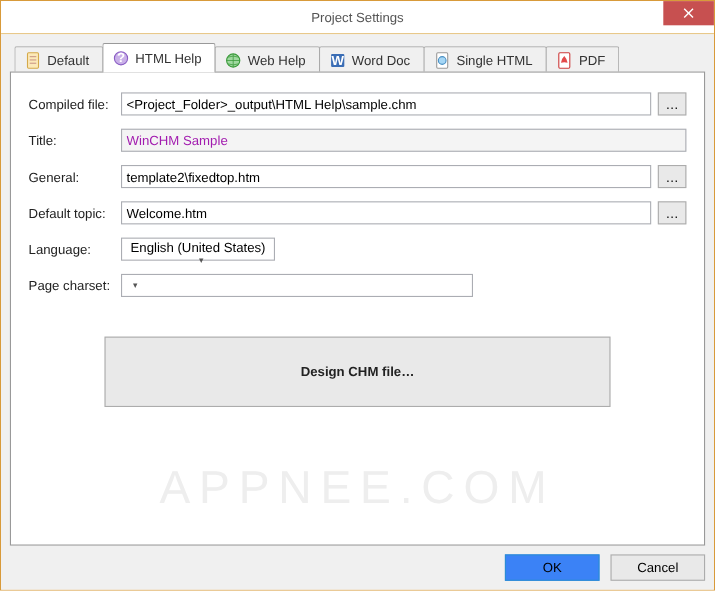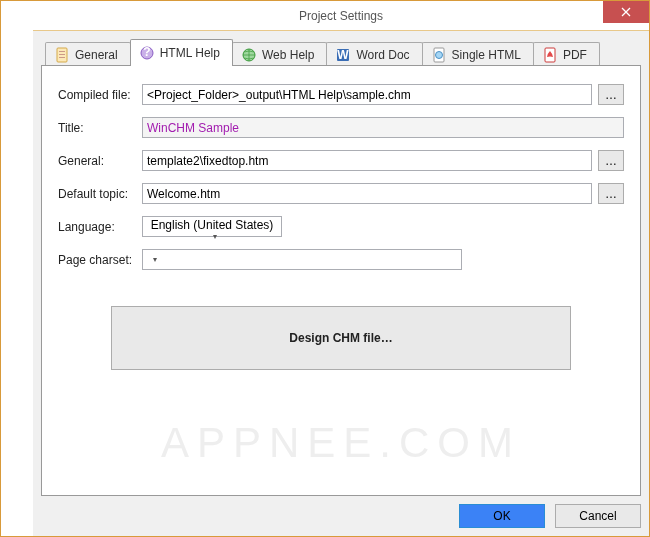--- a/index.html
+++ b/index.html
@@ -1,18 +1,18 @@
 <!DOCTYPE html>
 <html><head>
 <meta charset="utf-8">
 <style>
 * { box-sizing: border-box; margin: 0; padding: 0; font-family: 'Segoe UI', Tahoma, sans-serif; font-size: 12px; }
 body { background: #fff; width: 650px; height: 537px; overflow: hidden; }
 
-.window { width: 650px; height: 537px; border: 1px solid #d89a3a; background: #fff; display: flex; flex-direction: column; padding-left: 32px; }
+.window { width: 650px; height: 537px; border: 1px solid #d89a3a; background: #fff; display: flex; flex-direction: column; }
 
 .titlebar { height: 30px; background: #fff; display: flex; align-items: center; border-bottom: 1px solid #e8c88a; position: relative; }
 .titlebar-text { flex: 1; text-align: center; color: #555; }
 .close-btn { width: 46px; height: 22px; background: #c75050; color: #fff; display: flex; align-items: center; justify-content: center; position: absolute; right: 0; top: 0; font-size: 14px; }
 .close-btn svg { width: 10px; height: 10px; }
 
 .content-area { flex: 1; background: #f0f0f0; padding: 8px; display: flex; flex-direction: column; }
 
 .tabstrip { display: flex; align-items: flex-end; height: 27px; padding-left: 4px; }
 .tab { display: flex; align-items: center; gap: 5px; padding: 4px 12px 4px 8px; background: #f0f0f0; border: 1px solid #aaa; border-bottom: none; border-radius: 2px 2px 0 0; margin-right: -1px; height: 24px; color: #333; cursor: default; }
@@ -62,21 +62,21 @@
     <div class="tabstrip">
       <div class="tab">
         <span class="tab-icon">
             <svg width="16" height="16">
               <rect x="3" y="1" width="10" height="14" rx="1" fill="#fce9b8" stroke="#d4a94a"></rect>
               <rect x="5" y="4" width="6" height="1" fill="#c98"></rect>
               <rect x="5" y="7" width="6" height="1" fill="#c98"></rect>
               <rect x="5" y="10" width="6" height="1" fill="#c98"></rect>
             </svg>
           </span>
-        <span>General</span>
+        <span>Default</span>
       </div>
       <div class="tab active">
         <span class="tab-icon">
             <svg width="16" height="16">
               <circle cx="8" cy="8" r="6" fill="#c9b0e8" stroke="#8a5dc4"></circle>
               <text x="8" y="11" text-anchor="middle" font-size="9" fill="#fff" font-weight="bold">?</text>
             </svg>
           </span>
         <span>HTML Help</span>
       </div>

